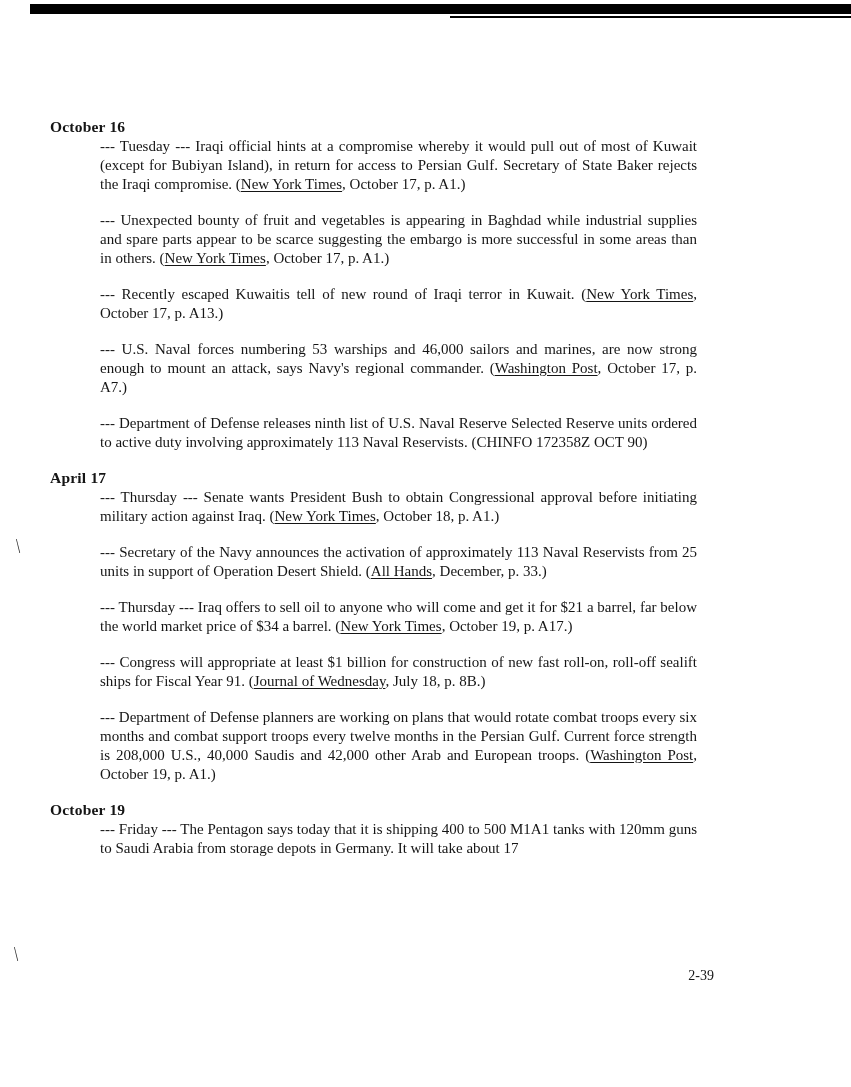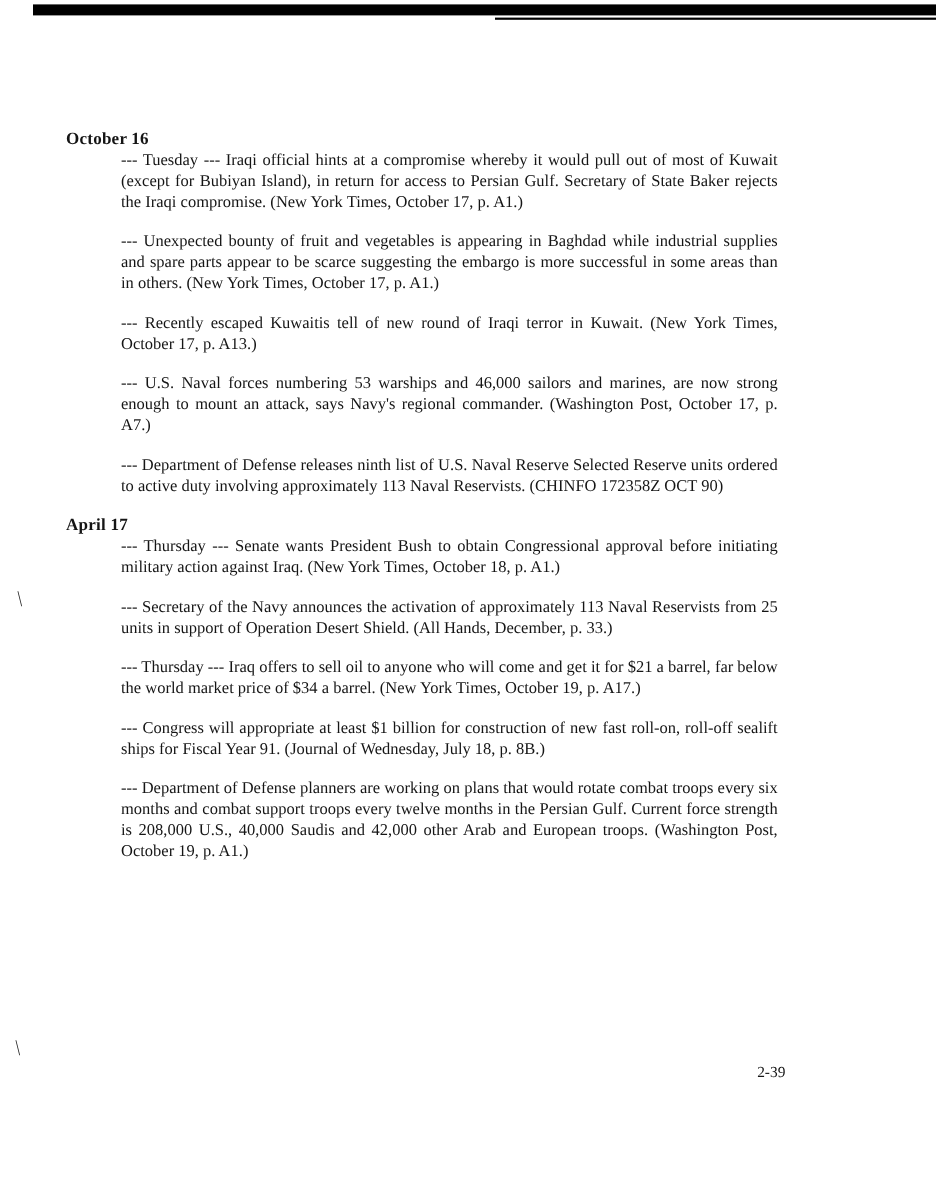--- a/index.html
+++ b/index.html
@@ -24,38 +24,39 @@
     position: absolute;
     top: 16px;
     left: 450px;
     right: 0;
     height: 2px;
     background: #000;
   }
   .content {
     position: absolute;
     top: 118px;
-    left: 60px;
+    left: 50px;
     width: 647px;
   }
   .chron-section { margin-bottom: 5px; }
   .section-heading {
     font-size: 15.5px;
     font-weight: bold;
     margin: 0 0 1px 0;
     letter-spacing: 0.2px;
   }
   .entry {
     margin: 0 0 17px 50px;
     width: 597px;
     font-size: 15px;
     line-height: 19px;
     text-align: justify;
   }
   .entry span.underline {
+    text-decoration: underline;
     text-underline-offset: 2px;
   }
   .page-number {
     position: absolute;
     top: 968px;
     left: 67px;
     width: 647px;
     text-align: right;
     font-size: 14px;
   }
@@ -90,16 +91,20 @@
       <section class="chron-section">
         <h2 class="section-heading">April 17</h2>
         <p class="entry"><span>--- Thursday --- Senate wants President Bush to obtain Congressional approval before initiating military action against Iraq. (</span><span class="underline">New York Times</span><span>, October 18, p. A1.)</span></p>
         <p class="entry"><span>--- Secretary of the Navy announces the activation of approximately 113 Naval Reservists from 25 units in support of Operation Desert Shield. (</span><span class="underline">All Hands</span><span>, December, p. 33.)</span></p>
       </section>
       <section class="chron-section">
         <p class="entry"><span>--- Thursday --- Iraq offers to sell oil to anyone who will come and get it for $21 a barrel, far below the world market price of $34 a barrel. (</span><span class="underline">New York Times</span><span>, October 19, p. A17.)</span></p>
         <p class="entry"><span>--- Congress will appropriate at least $1 billion for construction of new fast roll-on, roll-off sealift ships for Fiscal Year 91. (</span><span class="underline">Journal of Wednesday</span><span>, July 18, p. 8B.)</span></p>
         <p class="entry"><span>--- Department of Defense planners are working on plans that would rotate combat troops every six months and combat support troops every twelve months in the Persian Gulf. Current force strength is 208,000 U.S., 40,000 Saudis and 42,000 other Arab and European troops. (</span><span class="underline">Washington Post</span><span>, October 19, p. A1.)</span></p>
       </section>
+      <section class="chron-section">
+        <h2 class="section-heading">October 19</h2>
+        <p class="entry"><span>--- Friday --- The Pentagon says today that it is shipping 400 to 500 M1A1 tanks with 120mm guns to Saudi Arabia from storage depots in Germany.  It will take about 17</span></p>
+      </section>
     </main>
 
   <footer class="page-number">2-39</footer>
 </div>
 
 </body></html>

